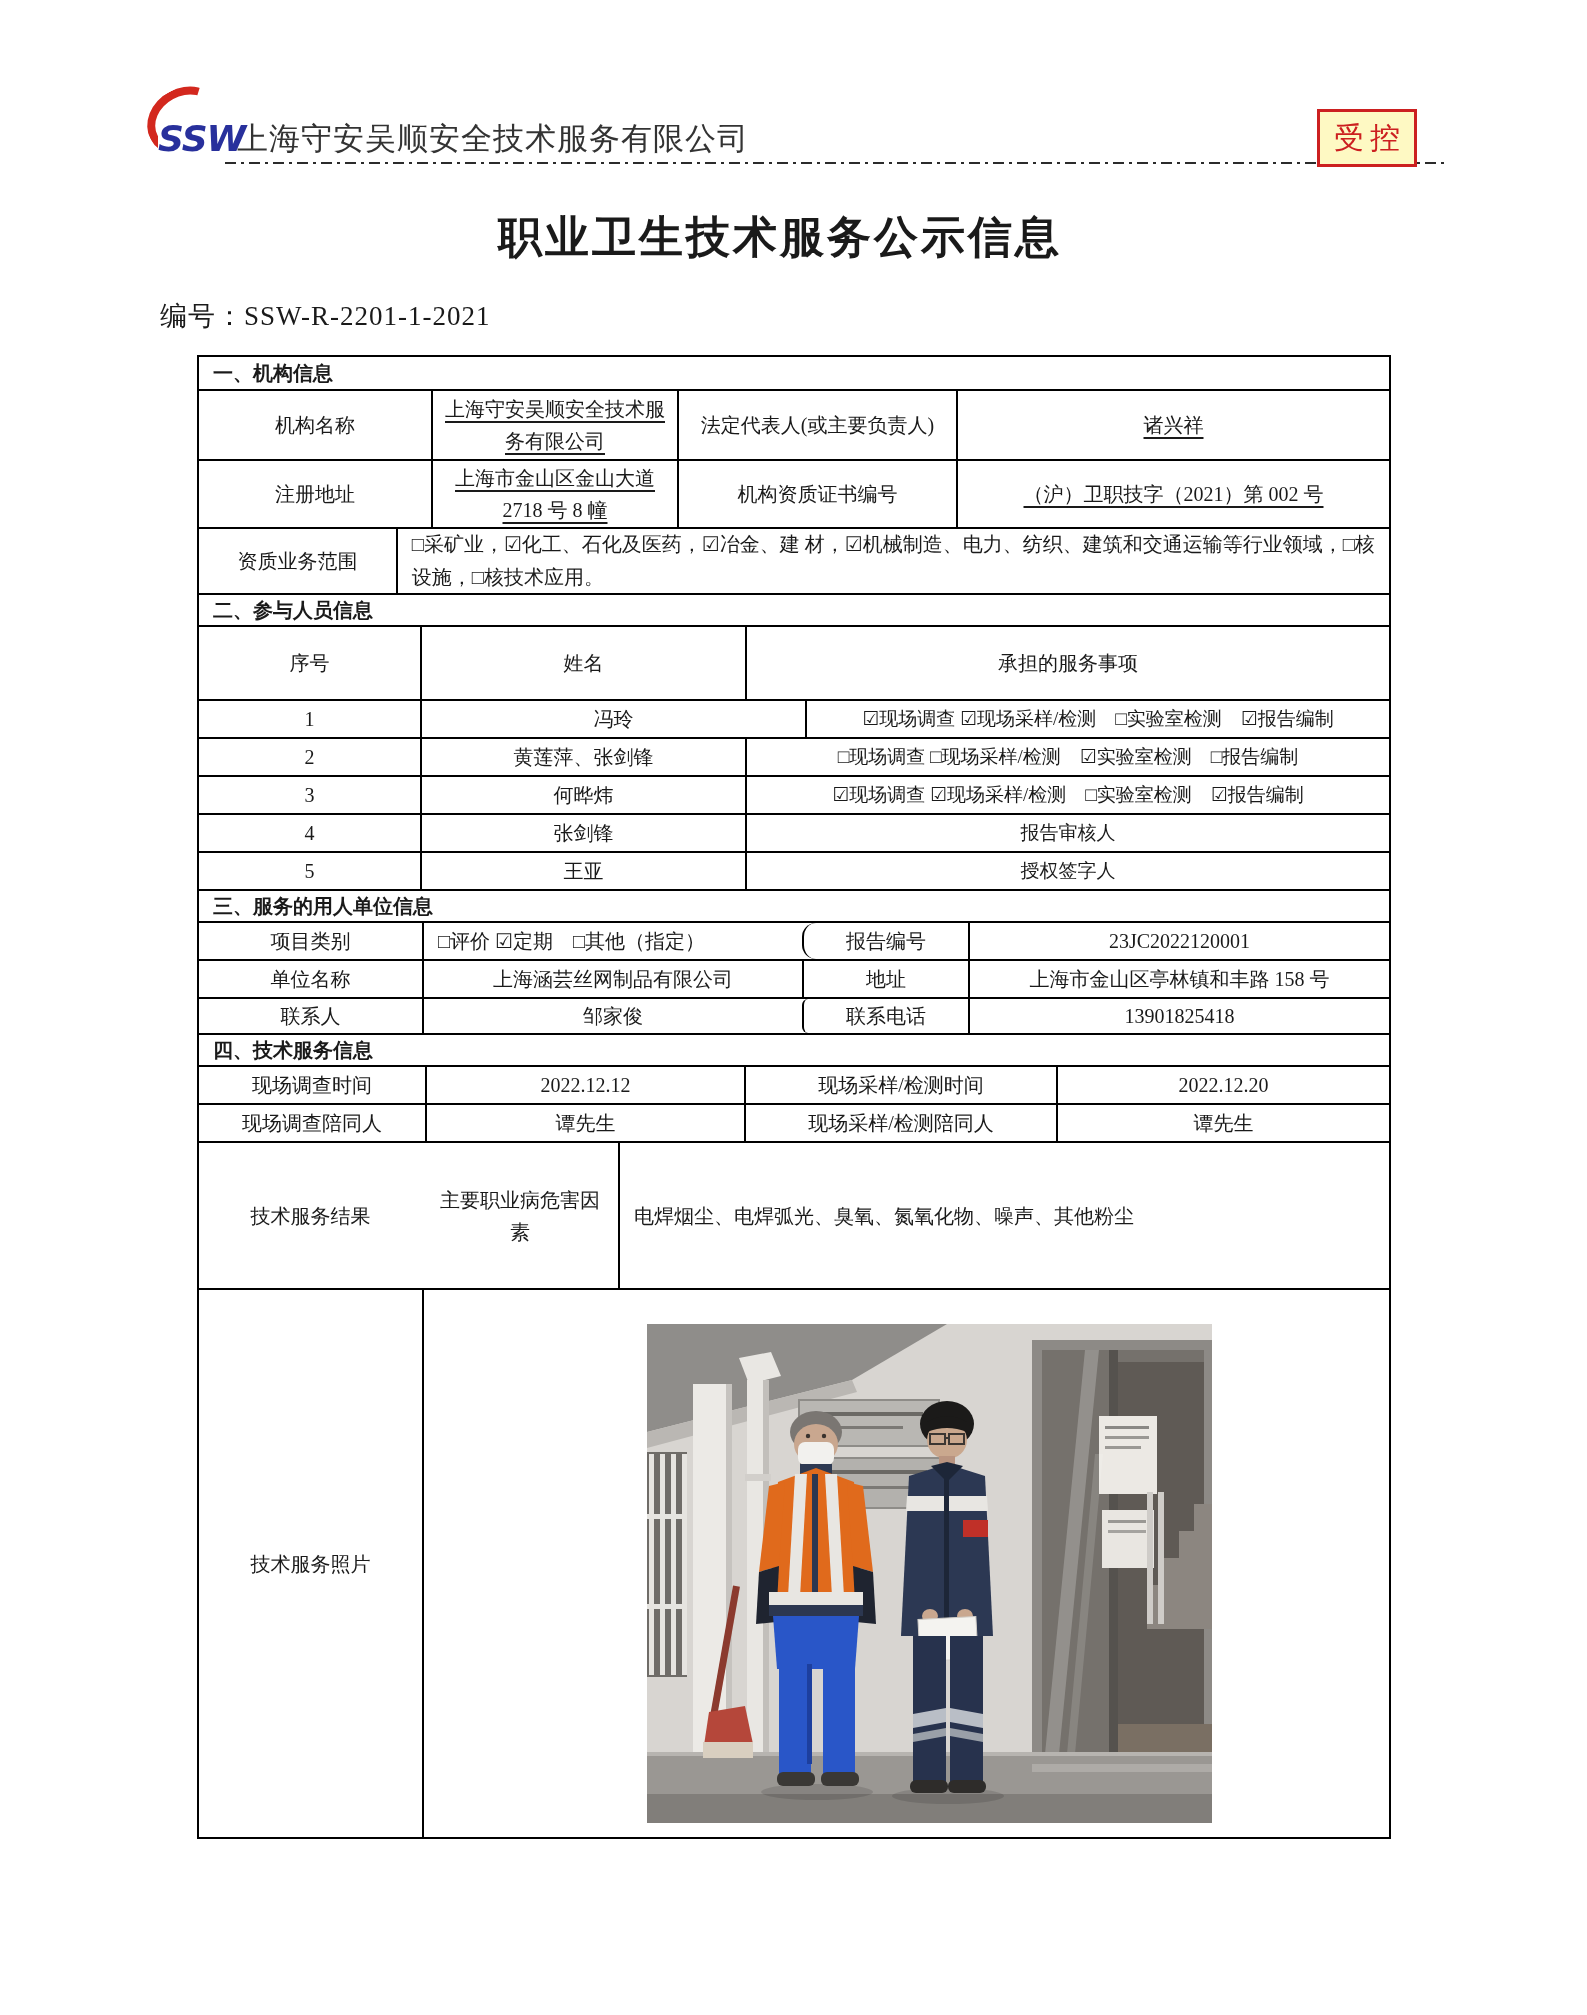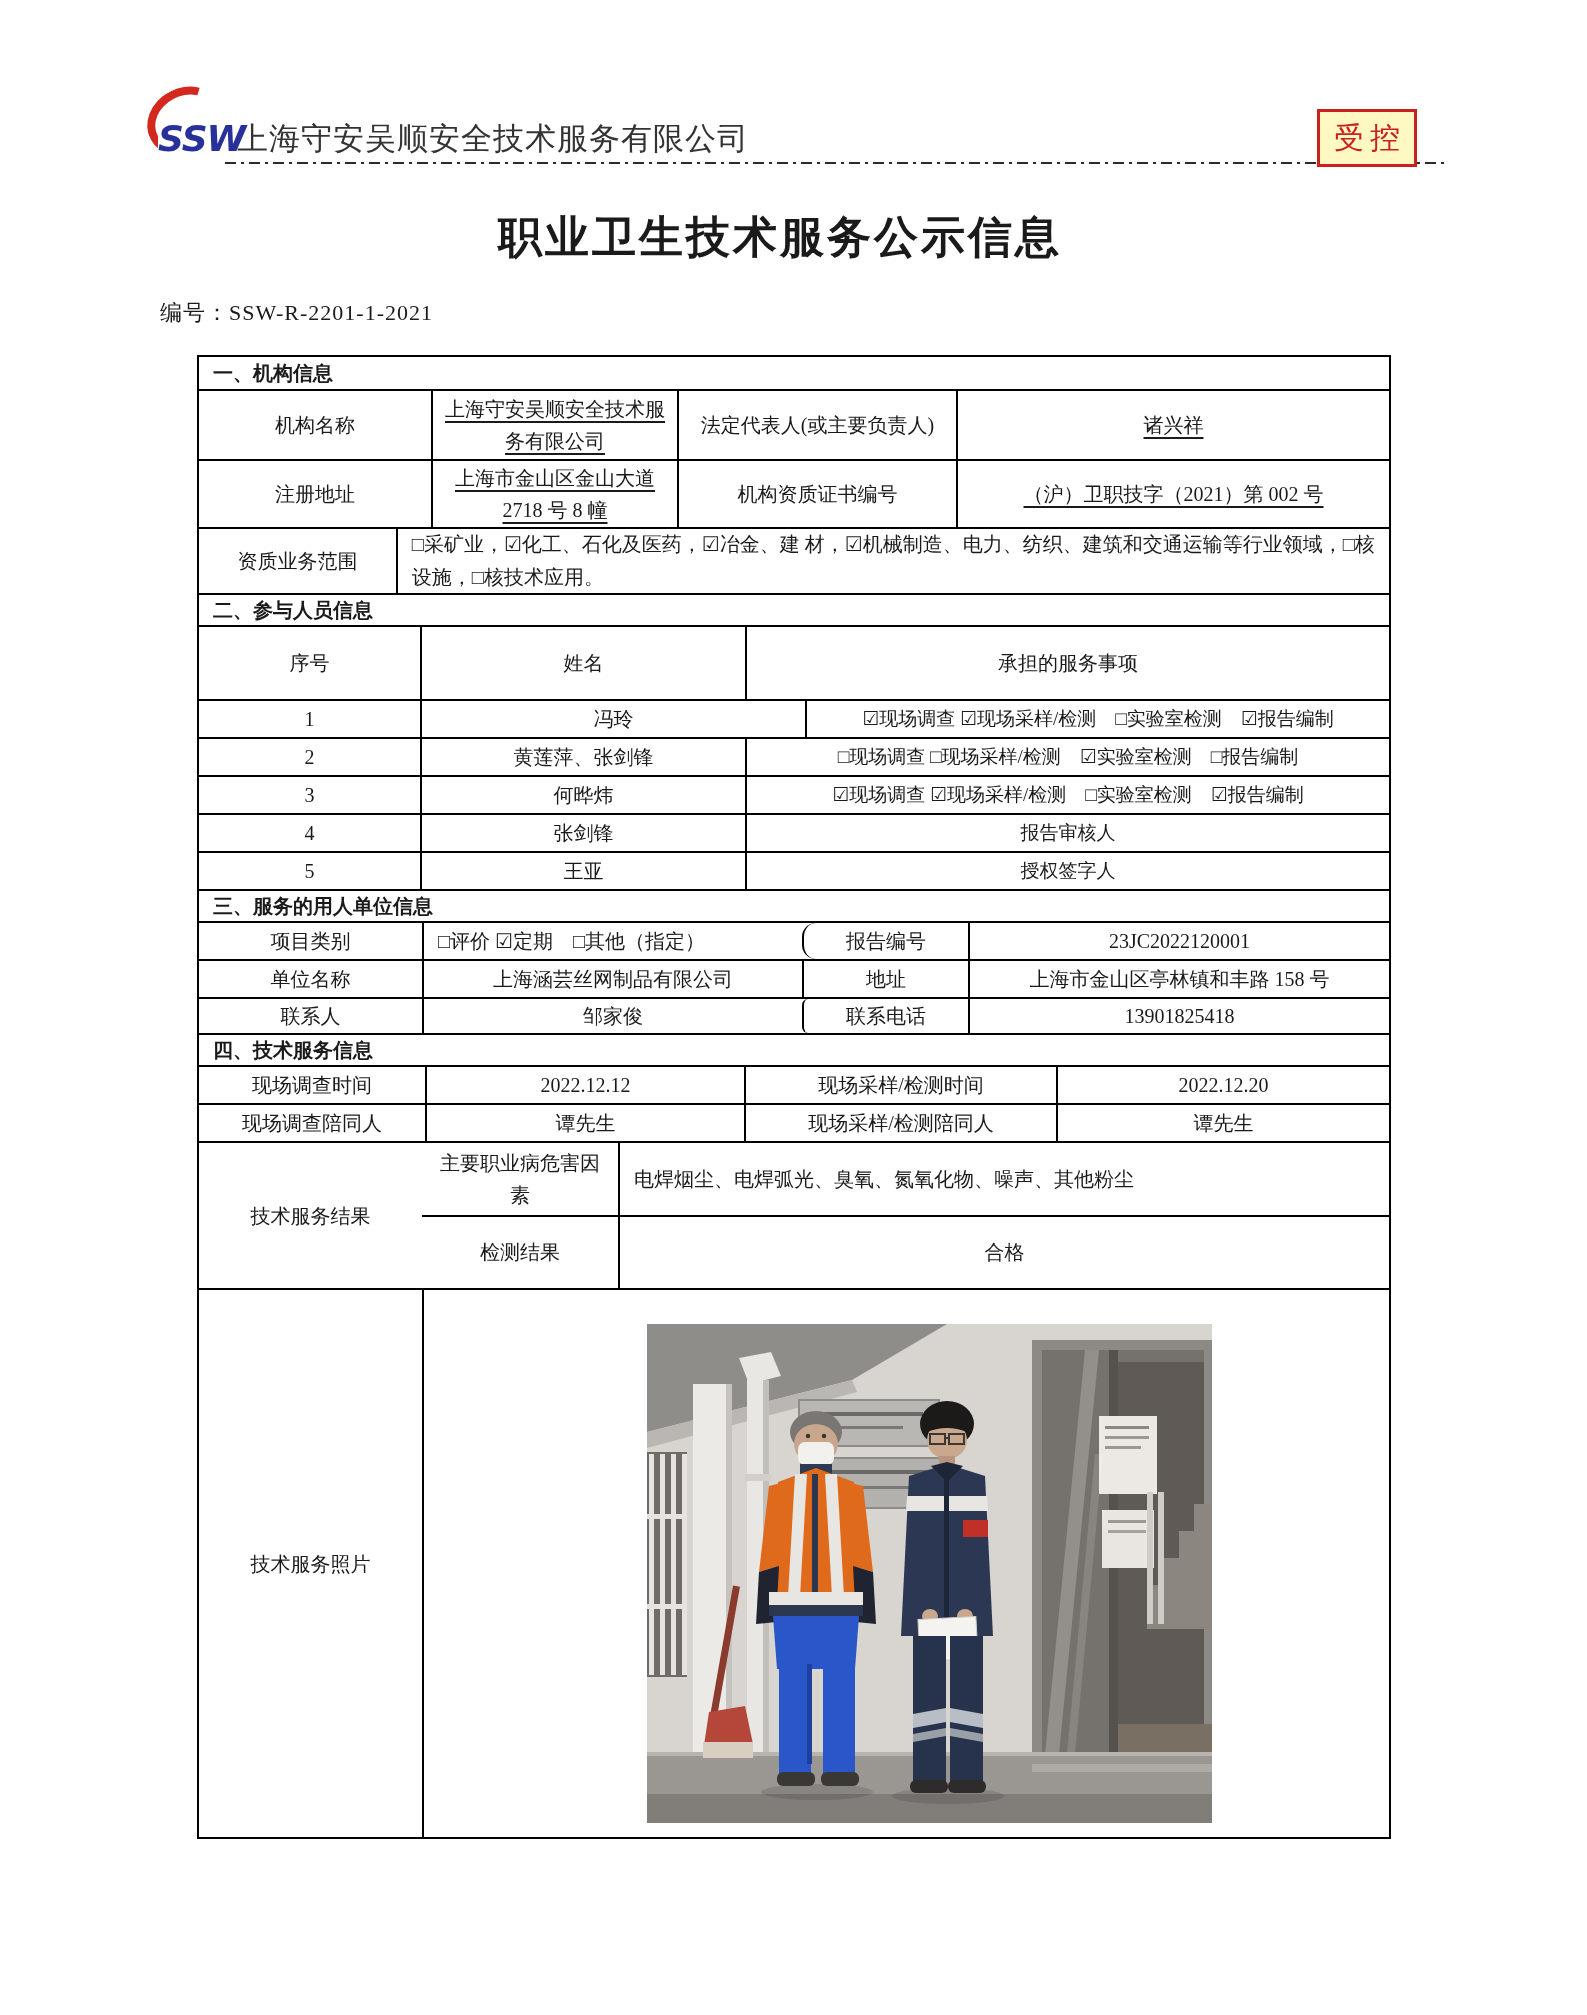--- a/index.html
+++ b/index.html
@@ -38,21 +38,21 @@
     position:absolute; left:1317px; top:109px; width:100px; height:58px;
     border:3px solid #cc2020; background:#fef9c3; z-index:2;
     display:flex; align-items:center; justify-content:center;
     color:#cc2020; font-size:30px; letter-spacing:6px; padding-left:6px;
   }
   .doc-title {
     position:absolute; left:0; top:208px; width:1560px; text-align:center;
     font-size:44px; font-weight:bold; letter-spacing:3px;
   }
   .doc-no {
-    position:absolute; left:160px; top:298px; font-size:22px; letter-spacing:1px;
+    position:absolute; left:160px; top:298px; font-size:27px; letter-spacing:1px;
   }
   
   .tbl {
     position:absolute; left:197px; top:355px; width:1194px;
     border:2px solid #000;
   }
   .row { display:flex; width:100%; border-top:2px solid #000; }
   .row:first-child { border-top:none; }
   .cell {
     border-left:2px solid #000;
@@ -180,24 +180,20 @@
     <div class="cell" style="width:312px;">现场采样/检测陪同人</div>
     <div class="cell grow">谭先生</div>
   </div>
 
   <div class="row" style="height:147px;">
     <div class="cell" style="width:223px;">技术服务结果</div>
     <div class="stack">
       <div class="substack-row" style="height:70px;">
         <div class="cell" style="width:196px; border-left:none;">主要职业病危害因素</div>
         <div class="cell grow left-align">电焊烟尘、电焊弧光、臭氧、氮氧化物、噪声、其他粉尘</div>
-      </div>
-      <div class="substack-row" style="height:77px;">
-        <div class="cell" style="width:196px; border-left:none;">检测结果</div>
-        <div class="cell grow">合格</div>
       </div>
     </div>
   </div>
 
   <div class="row" style="height:549px;">
     <div class="cell" style="width:223px;">技术服务照片</div>
     <div class="cell grow photo-cell">
       <svg class="photo-frame" viewBox="0 0 565 499">
 
         <rect x="0" y="0" width="565" height="499" fill="#d8d5d1"></rect>

